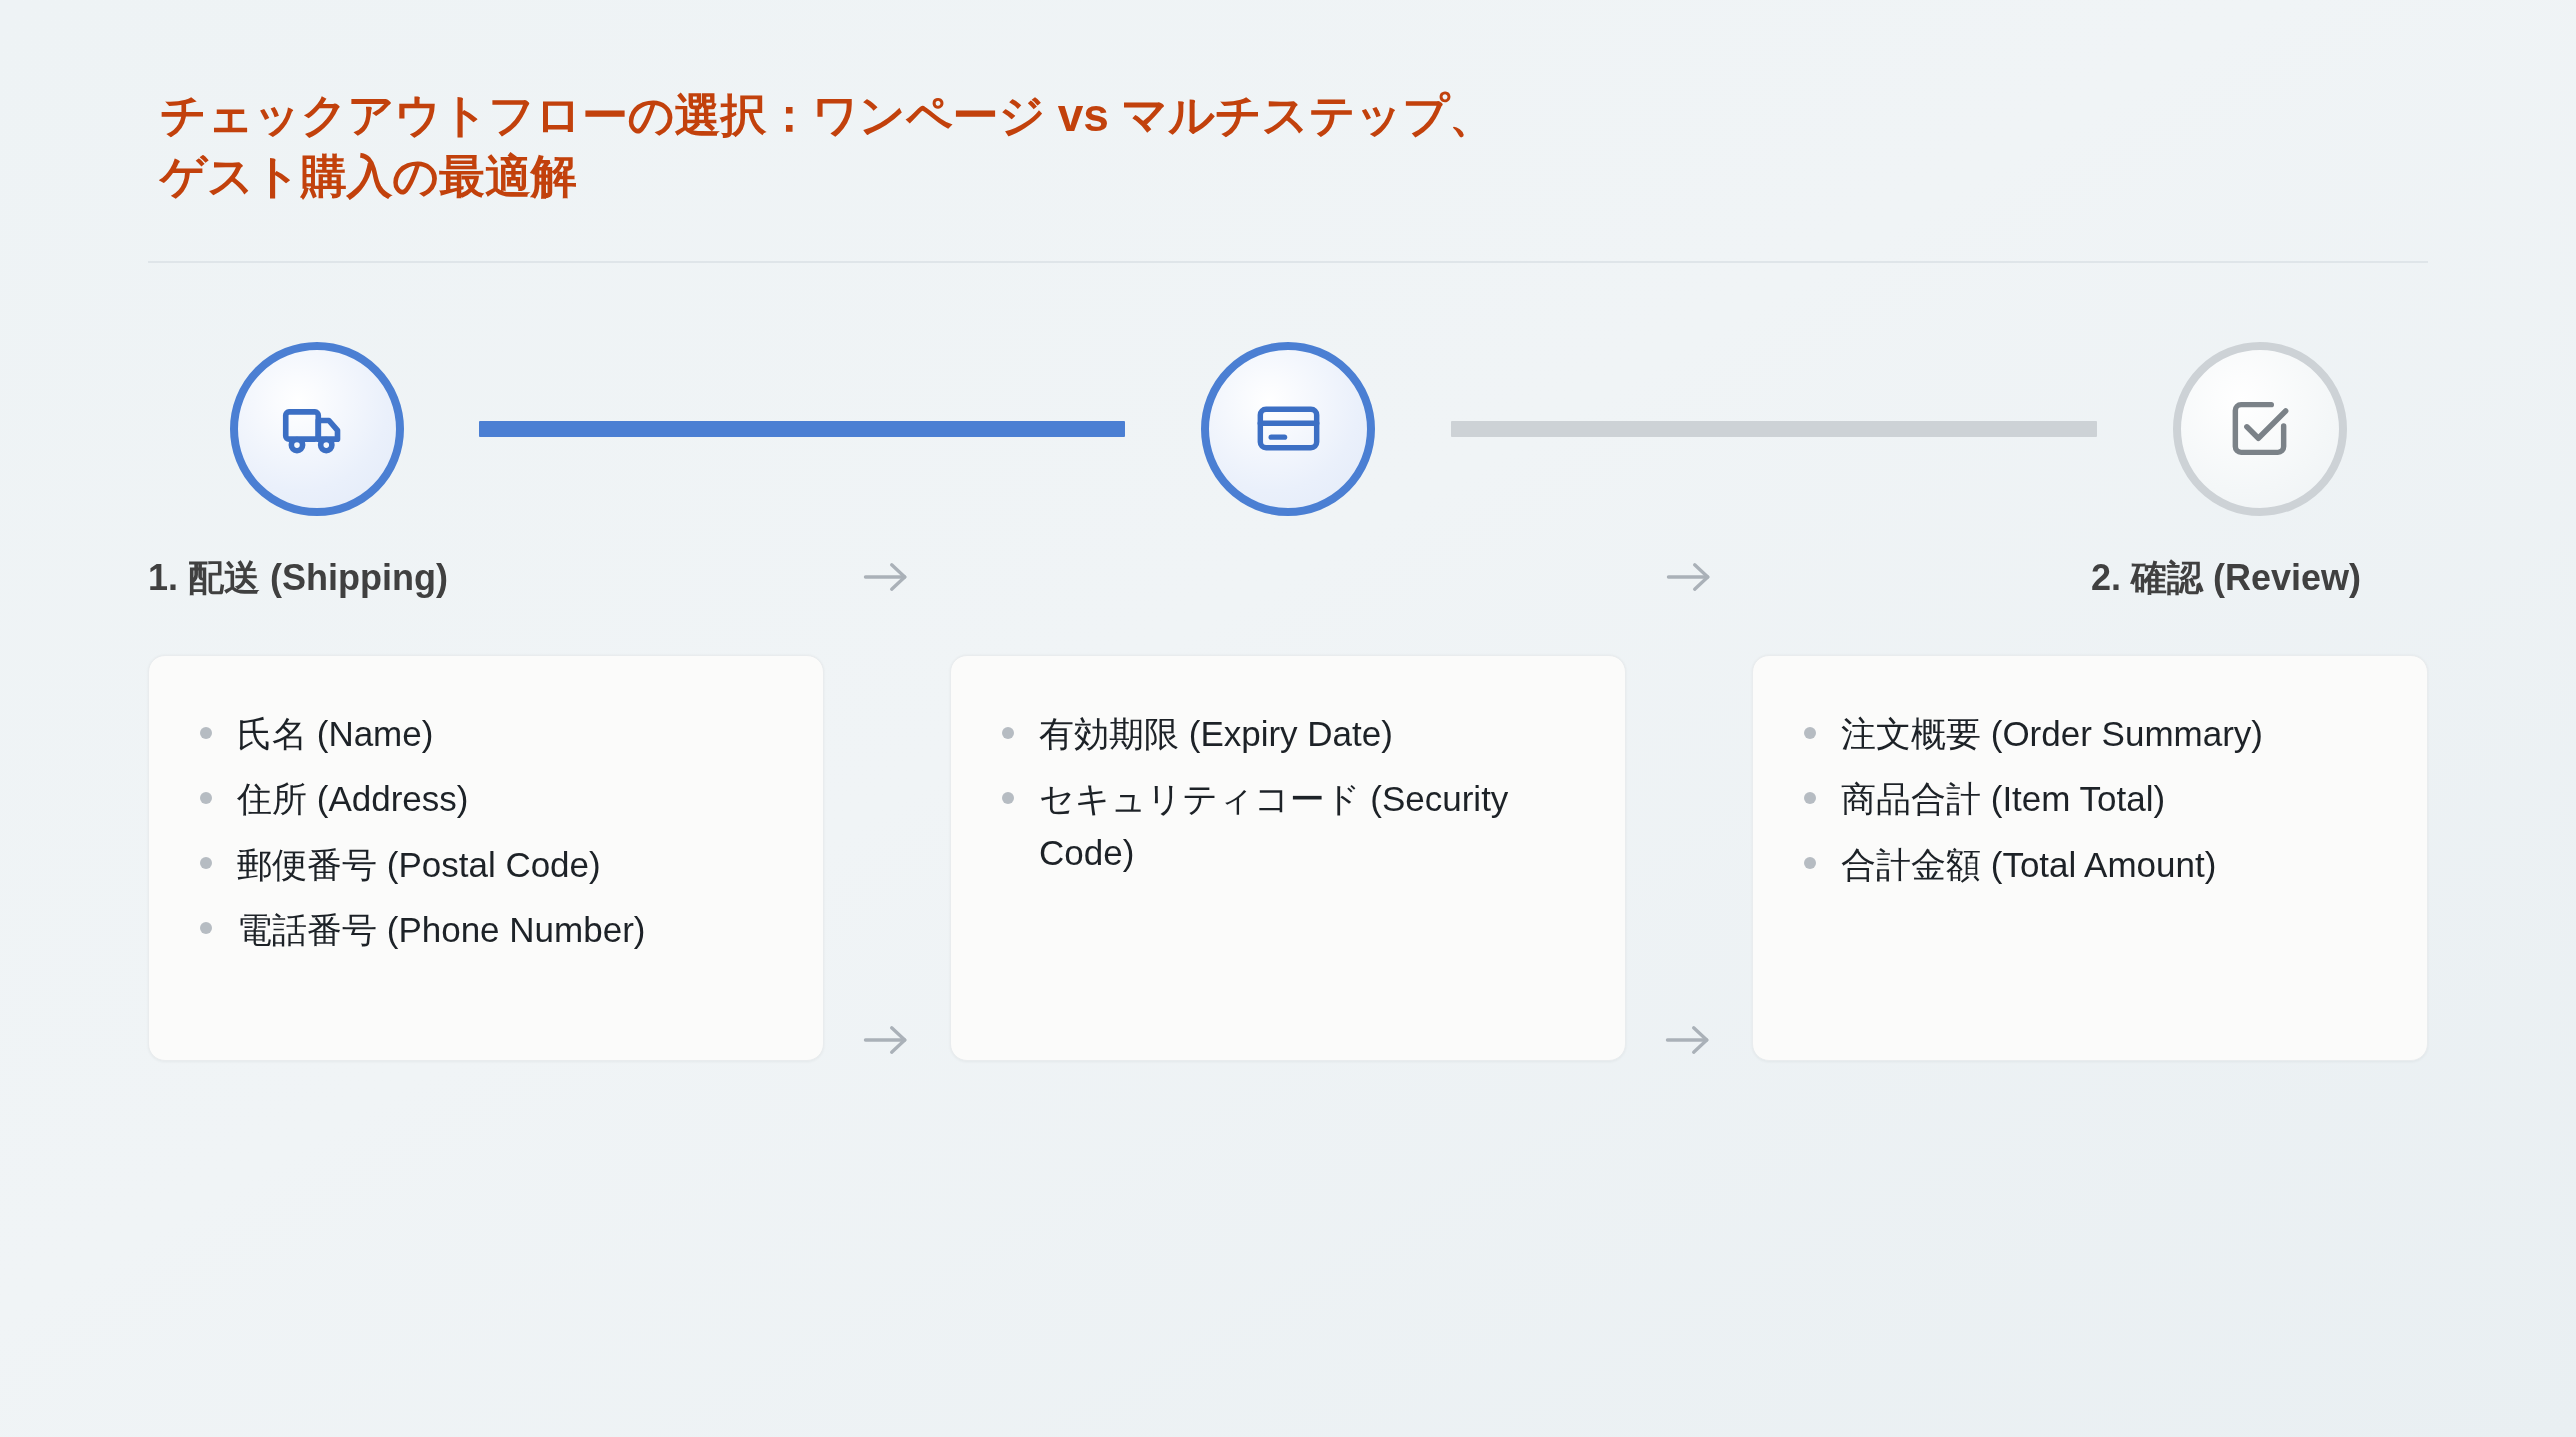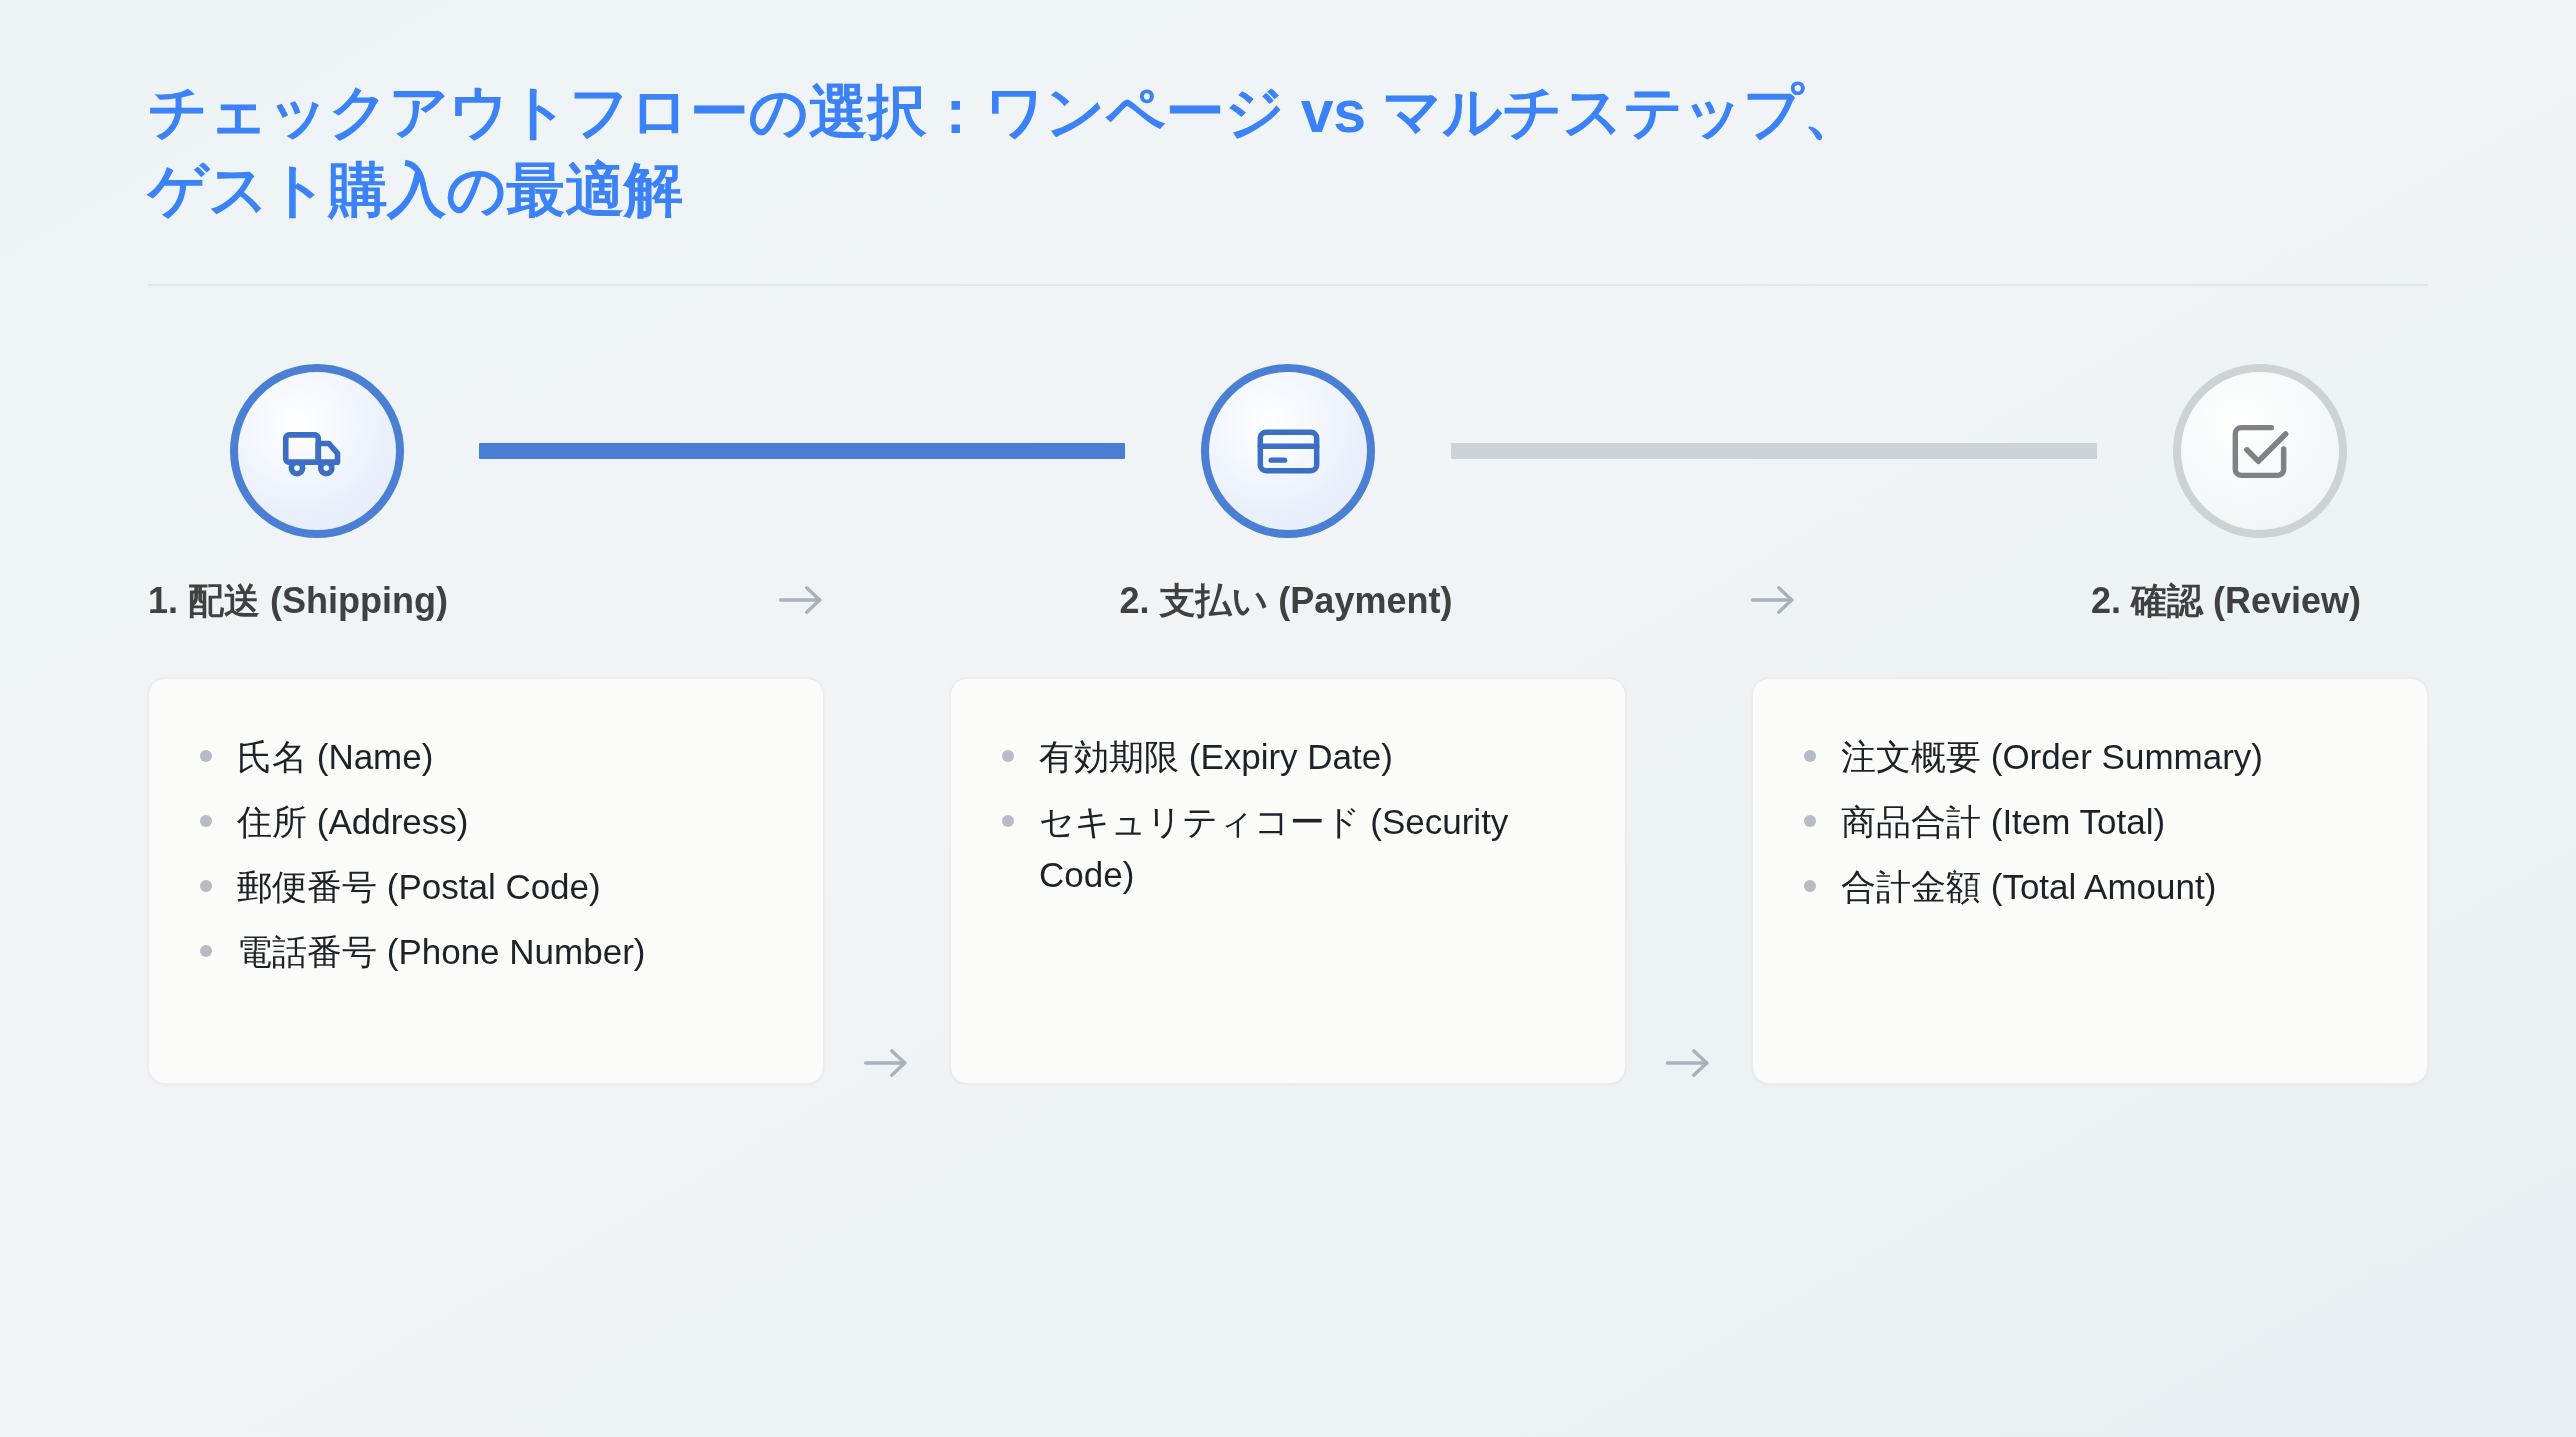--- a/index.html
+++ b/index.html
@@ -21,26 +21,26 @@
     height: 1438px;
     box-sizing: border-box;
     padding: 0 148px;
   }
 
   
   .title-block {
     padding-top: 73px;
   }
   .title {
-    font-size: 59px;
+    font-size: 46px;
     font-weight: bold;
     line-height: 1.33;
     letter-spacing: -0.2px;
-    color: #3b82f6;
-    margin: 0;
+    color: #c2410c;
+    margin: 12px;
     max-width: 2293px;
   }
   .divider {
     margin-top: 54px;
     height: 1.9px;
     width: 100%;
     background: #dfe5e9;
   }
 
   
@@ -233,21 +233,20 @@
   <div class="labels-row">
     <div class="label-col">1. 配送 (Shipping)</div>
     <div class="label-gap">
       <span class="arrow-sm">
         <svg width="58" height="36" viewBox="0 0 62 38" fill="none" stroke="#aab1b8" stroke-width="3.6" stroke-linecap="round" stroke-linejoin="round">
           <line x1="8" y1="19" x2="50" y2="19"></line>
           <polyline points="36,6 50,19 36,32"></polyline>
         </svg>
       </span>
     </div>
-    <div class="label-col">2. 支払い (Payment)</div>
     <div class="label-gap">
       <span class="arrow-sm">
         <svg width="58" height="36" viewBox="0 0 62 38" fill="none" stroke="#aab1b8" stroke-width="3.6" stroke-linecap="round" stroke-linejoin="round">
           <line x1="8" y1="19" x2="50" y2="19"></line>
           <polyline points="36,6 50,19 36,32"></polyline>
         </svg>
       </span>
     </div>
     <div class="label-col">2. 確認 (Review)</div>
   </div>

